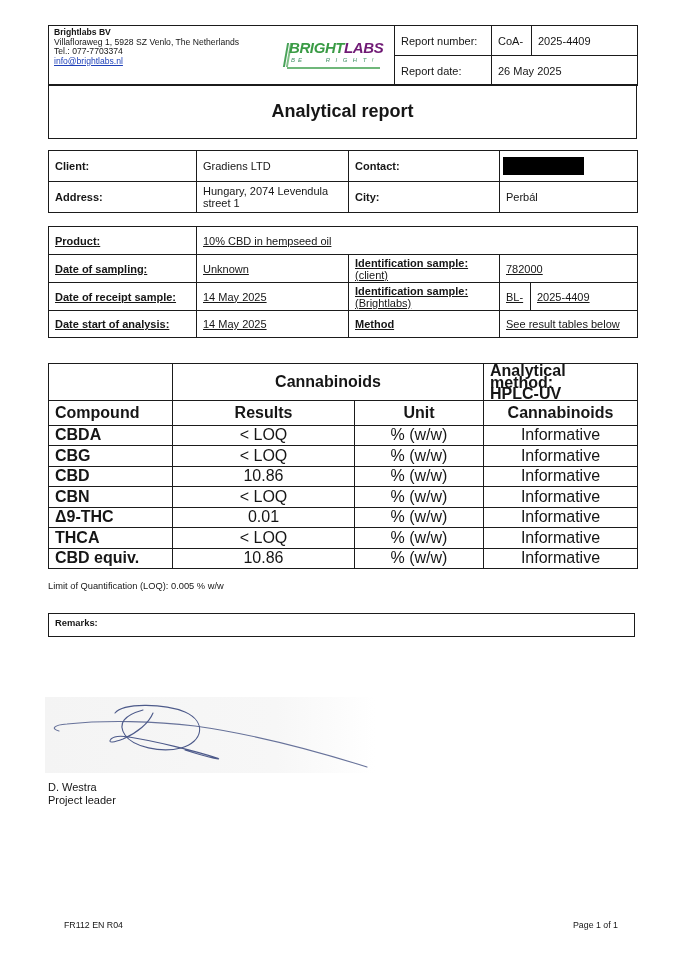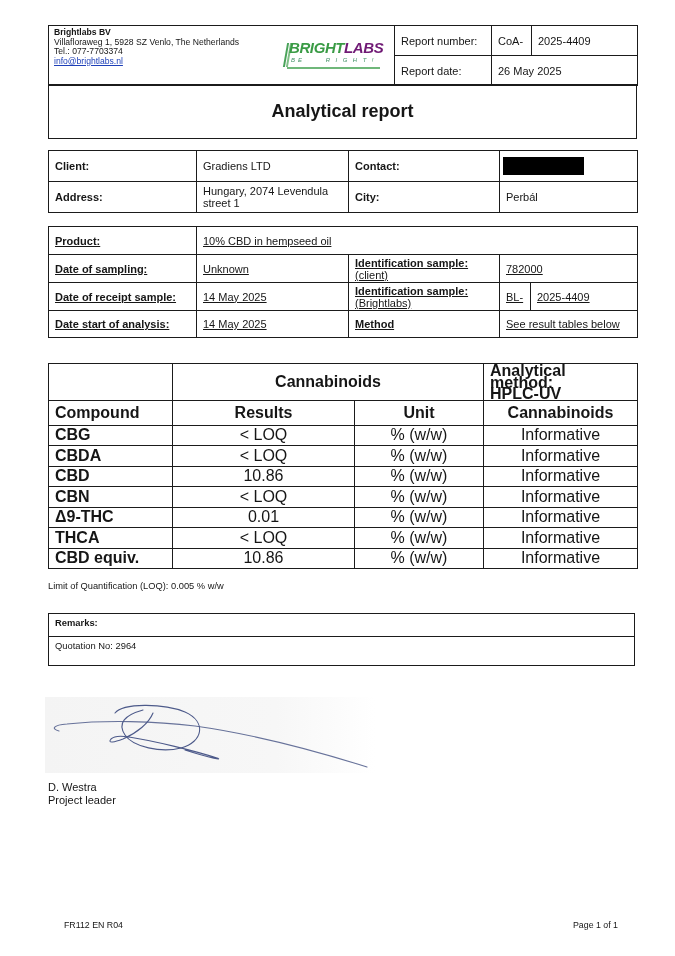--- a/index.html
+++ b/index.html
@@ -201,27 +201,27 @@
         <div>HPLC-UV</div>
       </td>
     </tr>
     <tr class="h2">
       <td class="b">Compound</td>
       <td class="c b">Results</td>
       <td class="c b">Unit</td>
       <td class="c b">Cannabinoids</td>
     </tr>
     <tr class="row">
+      <td class="b">CBDA</td>
+      <td class="c">&lt; LOQ</td>
+      <td class="c">% (w/w)</td>
+      <td class="c">Informative</td>
+    </tr>
+    <tr class="row">
       <td class="b">CBG</td>
-      <td class="c">&lt; LOQ</td>
-      <td class="c">% (w/w)</td>
-      <td class="c">Informative</td>
-    </tr>
-    <tr class="row">
-      <td class="b">CBDA</td>
       <td class="c">&lt; LOQ</td>
       <td class="c">% (w/w)</td>
       <td class="c">Informative</td>
     </tr>
     <tr class="row">
       <td class="b">CBD</td>
       <td class="c">10.86</td>
       <td class="c">% (w/w)</td>
       <td class="c">Informative</td>
     </tr>
@@ -251,23 +251,20 @@
     </tr>
   </tbody>
     </table>
 
   <div class="loq">Limit of Quantification (LOQ): 0.005 % w/w</div>
 
   <table class="remarks">
     <tbody>
         <tr class="r1">
           <td class="b">Remarks:</td>
-        </tr>
-    <tr class="r2">
-          <td>Quotation No: 2964</td>
         </tr>
   </tbody>
     </table>
 
   <div class="sig">
     <svg width="330" height="76" viewBox="0 0 330 76">
       <g fill="none" stroke="#4d5a8a" stroke-width="1.1" stroke-linecap="round">
         <path d="M14 34 C 6 32, 8 28, 22 27 C 60 23, 110 24, 150 29 C 200 36, 265 52, 322 70" opacity="0.85"></path>
         <path d="M70 16 C 78 6, 118 6, 140 15 C 162 25, 158 45, 136 51 C 116 56, 88 50, 80 38 C 72 26, 80 18, 98 13"></path>
         <path d="M108 16 C 104 26, 92 36, 78 42 C 70 45, 62 47, 66 42 C 70 38, 78 39, 84 40"></path>

